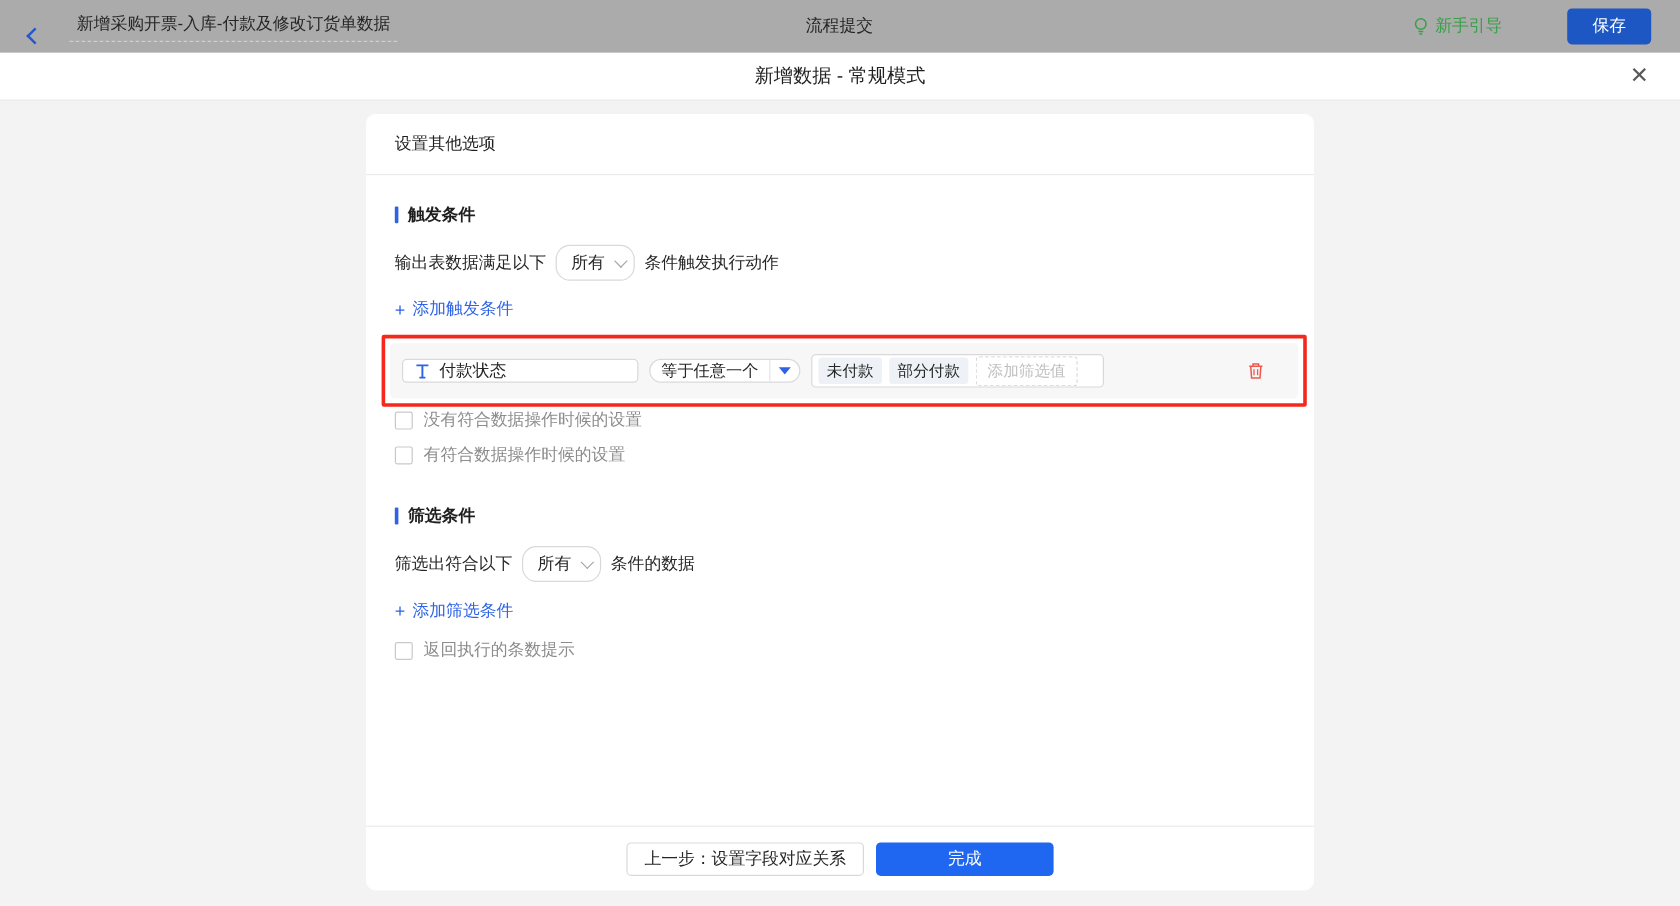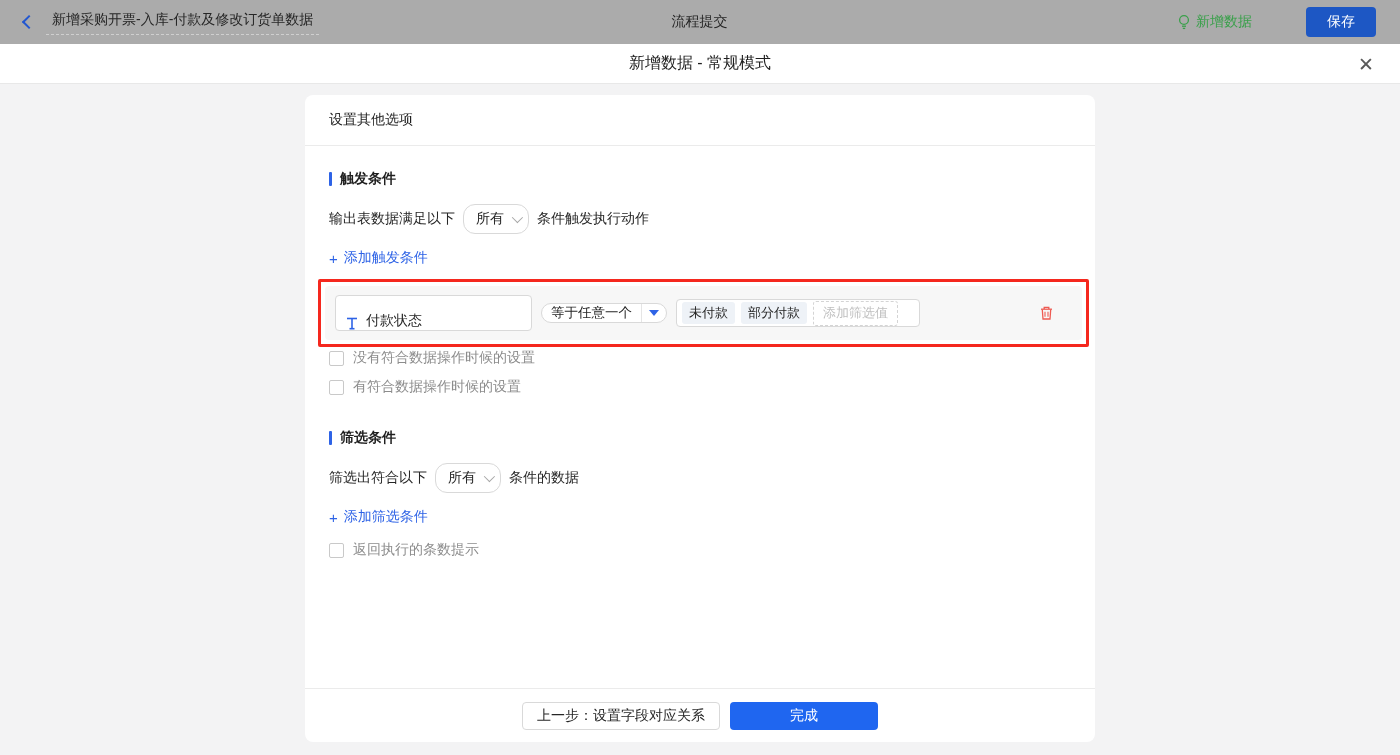--- a/index.html
+++ b/index.html
@@ -14,21 +14,21 @@
 
   
   .topbar {
     height: 44px;
     background: #ababab;
     display: flex;
     align-items: center;
     padding: 0 24px;
     position: relative;
   }
-  .topbar-left { display: flex; align-items: center; gap: 12px; }
+  .topbar-left { display: flex; align-items: flex-end; gap: 24px; }
   .back-btn { cursor: pointer; display: flex; align-items: center; }
   .chevron-left {
     width: 10px; height: 10px;
     border-left: 2px solid #2257d0;
     border-bottom: 2px solid #2257d0;
     transform: rotate(45deg);
   }
   .flow-name {
     color: #262626;
     border-bottom: 1px dashed #cfcfcf;
@@ -173,28 +173,28 @@
   .condition-row {
     background: #f7f7f7;
     border-radius: 4px;
     display: flex;
     align-items: center;
     padding: 9px 10px;
     gap: 9px;
   }
   .field-input {
     width: 197px;
-    height: 36px;
+    height: 20px;
     background: #fff;
     border: 1px solid #d9d9d9;
     border-radius: 4px;
     display: flex;
-    align-items: flex-end;
+    align-items: center;
     gap: 8px;
-    padding: 0 10px;
+    padding: 6px 10px;
     cursor: pointer;
   }
   .operator-select {
     height: 20px;
     background: #fff;
     border: 1px solid #d9d9d9;
     border-radius: 12px;
     display: flex;
     align-items: stretch;
     cursor: pointer;
@@ -312,21 +312,21 @@
   </div>
   <div class="topbar-right">
     <div class="guide-link">
       <span>
         <svg width="14" height="16" viewBox="0 0 14 16">
           <circle cx="7" cy="6" r="4.4" fill="none" stroke="#39a04a" stroke-width="1.3"></circle>
           <line x1="5" y1="12.2" x2="9" y2="12.2" stroke="#39a04a" stroke-width="1.3"></line>
           <line x1="5.8" y1="14.4" x2="8.2" y2="14.4" stroke="#39a04a" stroke-width="1.3"></line>
         </svg>
       </span>
-      <span>新增数据</span>
+      <span>新手引导</span>
     </div>
     <button class="save-btn">保存</button>
   </div>
 </div>
 
 <div class="modal-header">
   <div class="modal-title">新增数据 - 常规模式</div>
   <div class="modal-close">
     <span>✕</span>
   </div>

